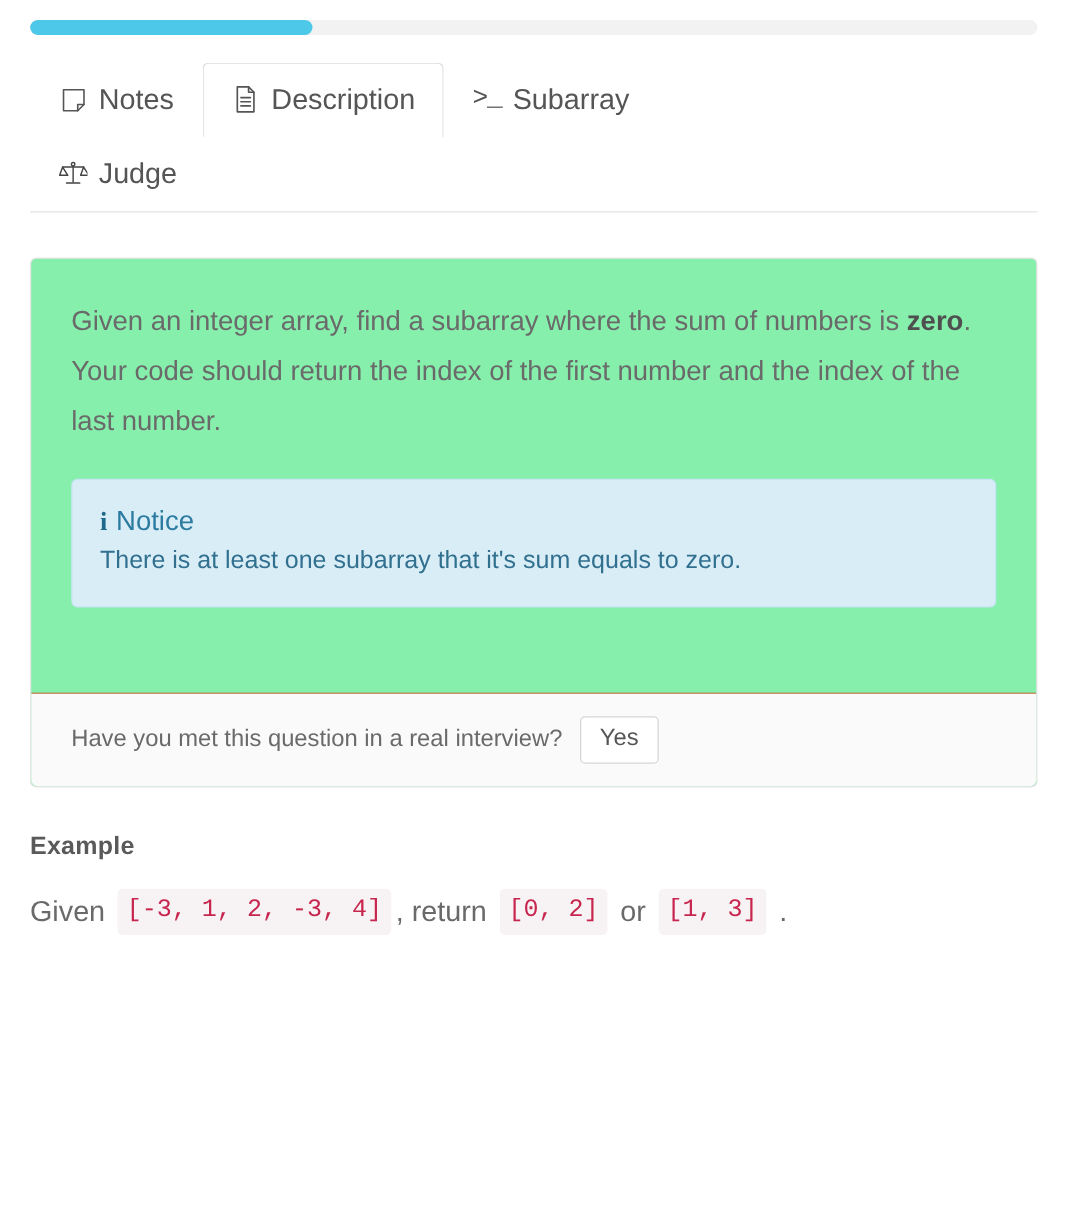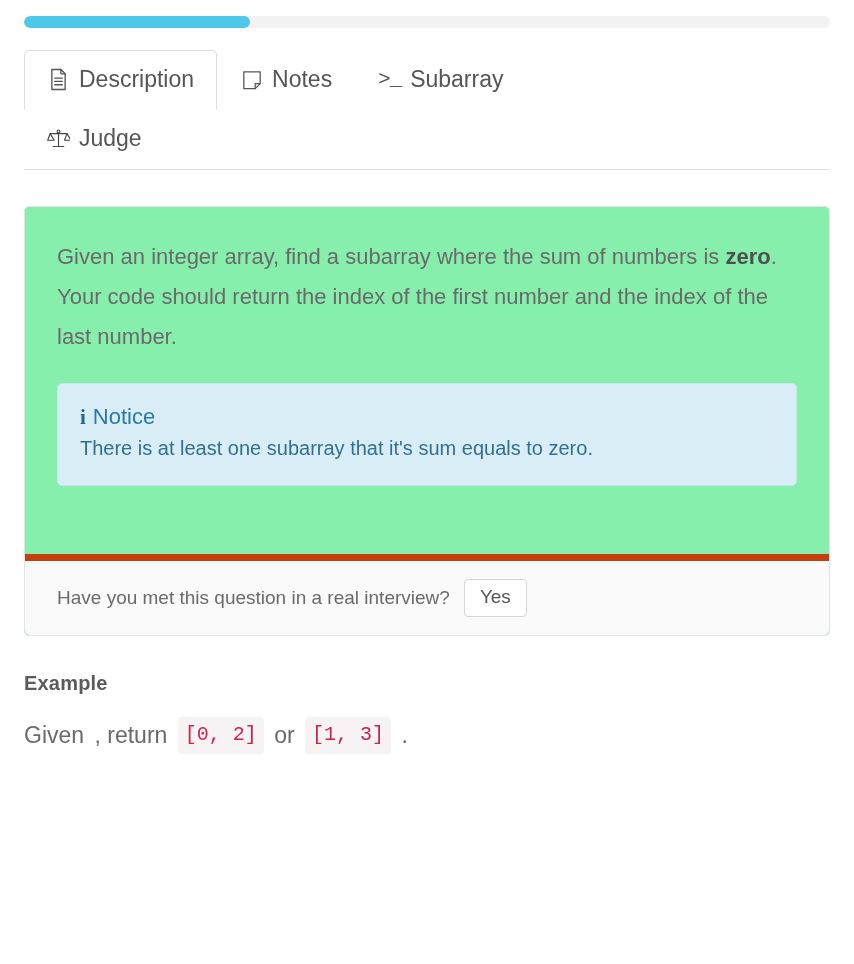--- a/index.html
+++ b/index.html
@@ -159,21 +159,21 @@
   }
   .notice-body {
     margin-top: 4px;
     font-size: 20px;
     color: #31708f;
     line-height: 1.45;
   }
   .card-spacer { height: 34px; }
 
   .card-footer {
-    border-top: 7px solid #c2410c;
+    border-top: 1px solid #c2410c;
     background: #fafafa;
     padding: 18px 32px;
     border-radius: 0 0 5px 5px;
     display: flex;
     align-items: center;
     gap: 14px;
   }
   .footer-q {
     font-size: 19px;
     color: #6a6a6a;
@@ -224,42 +224,42 @@
 
 <div class="page">
 
 
   <div class="progress-track">
     <div class="progress-fill" id="progress-fill" style="width: 28%;"></div>
   </div>
 
   <div class="tabs-wrap">
     <div class="tabs">
+
+      <div class="tab">
+        <span class="tab-icon">
+          <svg viewBox="0 0 22 22" width="20" height="20" fill="none" stroke="#555555" stroke-width="1.4" stroke-linejoin="round" stroke-linecap="round">
+            <path d="M2 2 H20 V15 L14.5 20.5 H2 Z"></path>
+            <path d="M20 15 H14.5 V20.5"></path>
+          </svg>
+        </span>
+        <span>Notes</span>
+      </div>
 
       <div class="tab active">
         <span class="tab-icon">
           <svg viewBox="0 0 20 24" width="19" height="23" fill="none" stroke="#555555" stroke-width="1.4" stroke-linejoin="round" stroke-linecap="round">
             <path d="M3 1.5 H12.5 L17 6 V22.5 H3 Z"></path>
             <path d="M12.5 1.5 V6 H17"></path>
             <path d="M6 10.5 H14"></path>
             <path d="M6 14 H14"></path>
             <path d="M6 17.5 H14"></path>
           </svg>
         </span>
         <span>Description</span>
-      </div>
-
-      <div class="tab">
-        <span class="tab-icon">
-          <svg viewBox="0 0 22 22" width="20" height="20" fill="none" stroke="#555555" stroke-width="1.4" stroke-linejoin="round" stroke-linecap="round">
-            <path d="M2 2 H20 V15 L14.5 20.5 H2 Z"></path>
-            <path d="M20 15 H14.5 V20.5"></path>
-          </svg>
-        </span>
-        <span>Notes</span>
       </div>
 
       <div class="tab">
         <span class="tab-icon tab-term">&gt;_</span>
         <span>Subarray</span>
       </div>
 
       <div class="tab-row-2">
         <div class="tab">
           <span class="tab-icon">
@@ -296,20 +296,21 @@
 
     <div class="card-footer">
       <span class="footer-q">Have you met this question in a real interview?</span>
       <button class="yes-btn">Yes</button>
     </div>
   </div>
 
   <div class="example-heading">Example</div>
   <div class="example-line">
     <span class="txt">Given </span>
+      <code class="inline">[-3, 1, 2, -3, 4]</code>
       <span class="txt">, return </span>
       <code class="inline">[0, 2]</code>
       <span class="txt"> or </span>
       <code class="inline">[1, 3]</code>
       <span class="txt"> .</span>
   </div>
 
 </div>
 
 </body></html>

